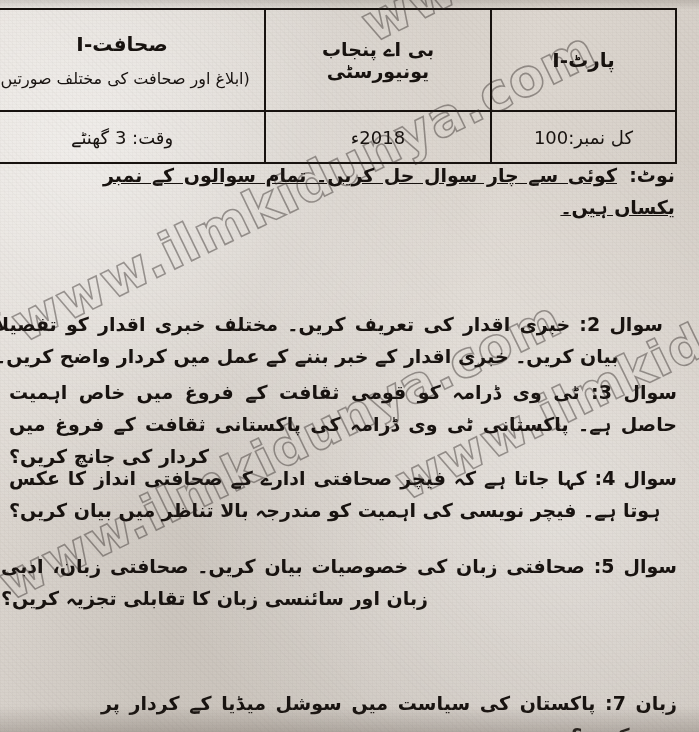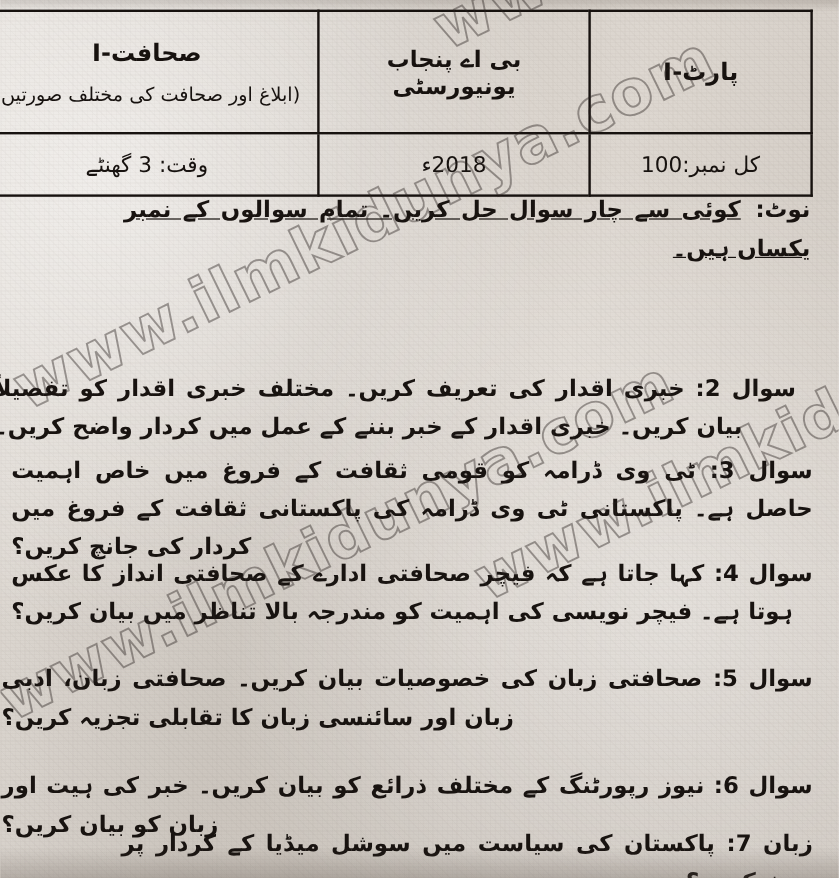--- a/index.html
+++ b/index.html
@@ -209,24 +209,20 @@
   <div class="para" id="q4">
     <span class="qlabel">سوال 4:</span>
     <span>کہا جاتا ہے کہ فیچر صحافتی ادارے کے صحافتی انداز کا عکس ہوتا ہے۔ فیچر نویسی کی اہمیت کو مندرجہ بالا تناظر میں بیان کریں؟</span>
   </div>
 
   <div class="para" id="q5">
     <span class="qlabel">سوال 5:</span>
     <span>صحافتی زبان کی خصوصیات بیان کریں۔ صحافتی زبان، ادبی زبان اور سائنسی زبان کا تقابلی تجزیہ کریں؟</span>
   </div>
 
-  <div class="para" id="q6">
-    <span class="qlabel">سوال 6:</span>
-    <span>نیوز رپورٹنگ کے مختلف ذرائع کو بیان کریں۔ خبر کی ہیت اور زبان کو بیان کریں؟</span>
-  </div>
 
   <div class="para" id="q7">
     <span class="qlabel">زبان 7:</span>
     <span>پاکستان کی سیاست میں سوشل میڈیا کے کردار پر بحث کریں؟</span>
   </div>
 
   <div id="watermark-layer">
     <div class="wm" id="wm1">www.ilmkidunya.com</div>
     <div class="wm" id="wm2">www.ilmkidunya.com</div>
     <div class="wm" id="wm3">www.ilmkidunya.com</div>

